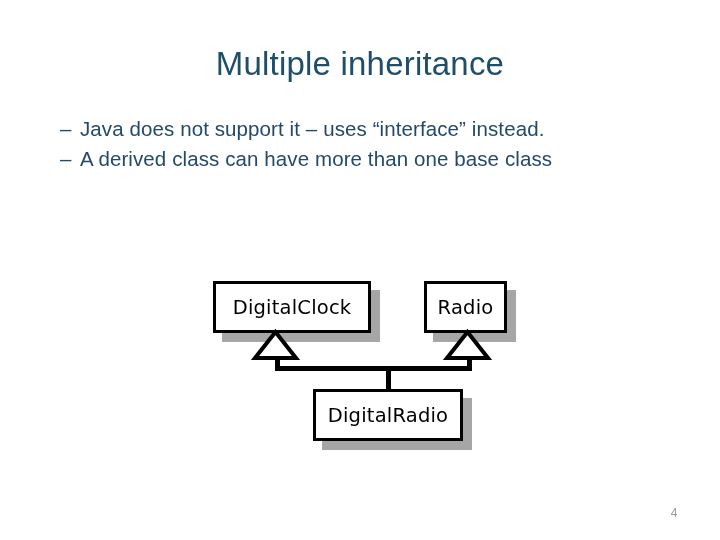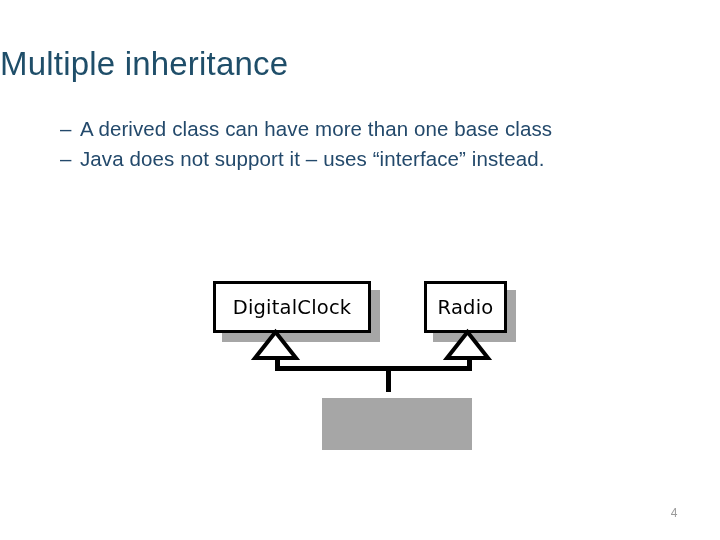--- a/index.html
+++ b/index.html
@@ -22,20 +22,21 @@
     inset: 0;
     background: #ffffff;
   }
 
   
   .slide-title {
     position: absolute;
     left: 0;
     right: 0;
     top: 46px;
+    text-align: center;
     font-size: 33px;
     font-weight: 400;
     letter-spacing: 0.2px;
     color: #1F4E69;
     line-height: 1.1;
     white-space: nowrap;
   }
 
   
   .bullets {
@@ -136,24 +137,24 @@
 </style>
 </head>
 <body>
 
 <div class="slide">
 
   <div class="slide-title">Multiple inheritance</div>
 
   <div class="bullets">
     <div class="bullet-line">
-      <span class="bullet-dash">–</span><span>A derived class can have more than one base class</span>
+      <span class="bullet-dash">–</span><span>Java does not support it – uses “interface” instead.</span>
     </div>
     <div class="bullet-line">
-      <span class="bullet-dash">–</span><span>Java does not support it – uses “interface” instead.</span>
+      <span class="bullet-dash">–</span><span>A derived class can have more than one base class</span>
     </div>
   </div>
 
   <div class="diagram">
 
     <div class="uml-shadow shadow-digitalclock"></div>
     <div class="uml-shadow shadow-radio"></div>
     <div class="uml-shadow shadow-digitalradio"></div>
 
     <div class="conn conn-stub-left"></div>
@@ -169,18 +170,21 @@
     </svg>
 
     <div class="uml-box box-radio">
       <span class="uml-box-label">Radio</span>
     </div>
 
     <div class="uml-box box-digitalclock">
       <span class="uml-box-label">DigitalClock</span>
     </div>
 
+    <div class="uml-box box-digitalradio">
+      <span class="uml-box-label">DigitalRadio</span>
+    </div>
 
   </div>
 
   <div class="page-number">4</div>
 
 </div>
 
 </body></html>

